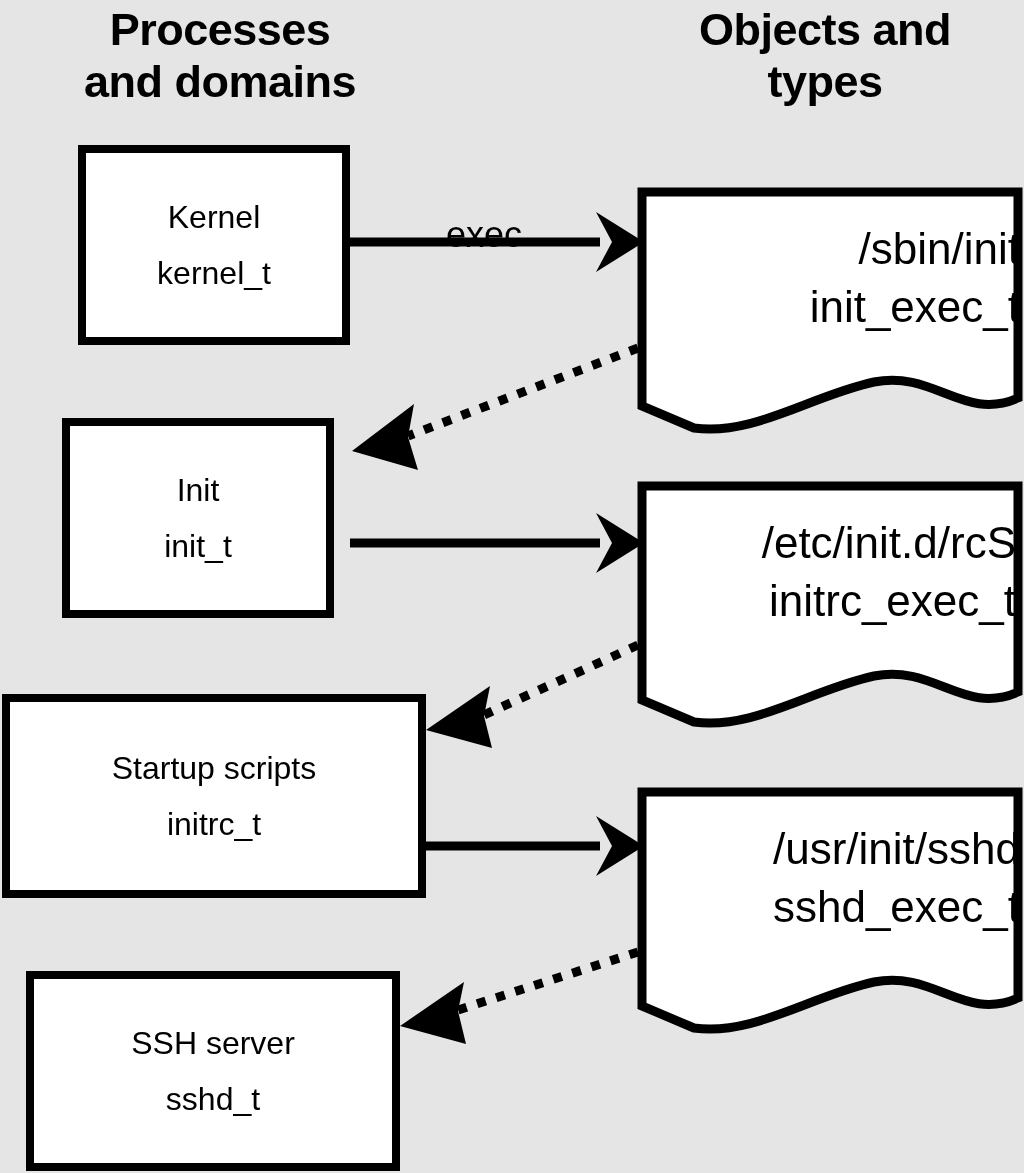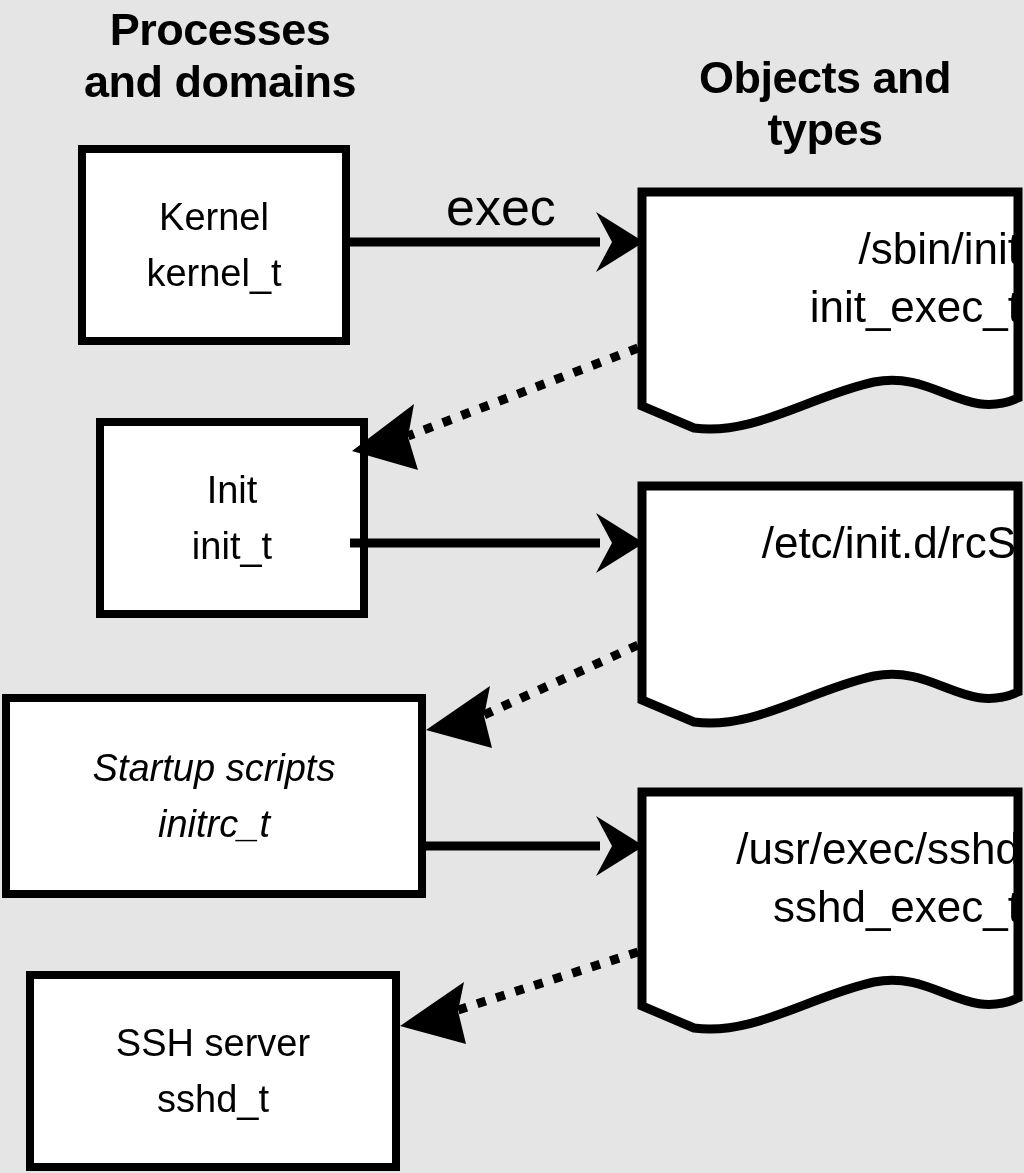--- a/index.html
+++ b/index.html
@@ -22,35 +22,35 @@
     position: absolute;
     font-weight: bold;
     font-size: 45px;
     line-height: 52px;
     text-align: center;
     color: #000000;
     white-space: pre-line;
     letter-spacing: -0.5px;
   }
   #header-left  { left: 30px;  top: 4px;  width: 380px; }
-  #header-right { left: 630px; top: 4px;  width: 390px; margin-top: 48px; }
+  #header-right { left: 630px; top: 4px;  width: 390px; }
 
   .proc-box {
     position: absolute;
     box-sizing: border-box;
     border: 8px solid #000000;
     background: #ffffff;
     display: flex;
     flex-direction: column;
     align-items: center;
     justify-content: center;
     text-align: center;
   }
   .proc-line {
-    font-size: 38px;
+    font-size: 32px;
     line-height: 56px;
     color: #000000;
     white-space: nowrap;
   }
 
   .doc-shape {
     position: absolute;
   }
   .doc-shape svg {
     display: block;
@@ -70,47 +70,48 @@
   .edge-layer {
     position: absolute;
     left: 0;
     top: 0;
     width: 1024px;
     height: 1173px;
     pointer-events: none;
   }
   .edge-label {
     position: absolute;
-    font-size: 52px;
+    font-size: 36px;
     line-height: 46px;
     color: #000000;
     white-space: nowrap;
+    margin-top: 28px;
   }
 </style>
 </head>
 <body>
 
 <div id="canvas">
 
   <div class="col-header" id="header-left">Processes
 and domains</div>
   <div class="col-header" id="header-right">Objects and
 types</div>
 
   <div class="proc-box" style="left:78px; top:145px; width:272px; height:200px;">
     <div class="proc-line">Kernel</div>
     <div class="proc-line">kernel_t</div>
   </div>
 
-  <div class="proc-box" style="left:96px; top:418px; width:272px; height:200px;">
+  <div class="proc-box" style="left:62px; top:418px; width:272px; height:200px;">
     <div class="proc-line">Init</div>
     <div class="proc-line">init_t</div>
   </div>
 
-  <div class="proc-box" style="left:2px; top:694px; width:424px; height:204px;font-style:italic;">
+  <div class="proc-box" style="left:2px; top:694px; width:424px; height:204px;">
     <div class="proc-line">Startup scripts</div>
     <div class="proc-line">initrc_t</div>
   </div>
 
   <div class="proc-box" style="left:26px; top:971px; width:374px; height:200px;">
     <div class="proc-line">SSH server</div>
     <div class="proc-line">sshd_t</div>
   </div>
 
   <div class="doc-shape" style="left:634px; top:184px; width:392px; height:256px;">
@@ -125,30 +126,31 @@
   </div>
 
   <div class="doc-shape" style="left:634px; top:478px; width:392px; height:256px;">
     <svg width="392" height="256" viewBox="0 0 392 256" aria-hidden="true">
       <path d="M 8 8 L 384 8 L 384 214 C 330 238 300 186 240 198
                C 176 212 120 252 60 244 L 8 222 Z" fill="#ffffff" stroke="#000000" stroke-width="9" stroke-linejoin="miter" stroke-linecap="butt"></path>
     </svg>
   </div>
   <div class="doc-text" style="left:636px; top:514px; width:380px;">
     <div class="doc-line">/etc/init.d/rcS</div>
+    <div class="doc-line">initrc_exec_t</div>
   </div>
 
   <div class="doc-shape" style="left:634px; top:784px; width:392px; height:256px;">
     <svg width="392" height="256" viewBox="0 0 392 256" aria-hidden="true">
       <path d="M 8 8 L 384 8 L 384 214 C 330 238 300 186 240 198
                C 176 212 120 252 60 244 L 8 222 Z" fill="#ffffff" stroke="#000000" stroke-width="9" stroke-linejoin="miter" stroke-linecap="butt"></path>
     </svg>
   </div>
   <div class="doc-text" style="left:640px; top:820px; width:380px;">
-    <div class="doc-line">/usr/exec/sshd</div>
+    <div class="doc-line">/usr/init/sshd</div>
     <div class="doc-line">sshd_exec_t</div>
   </div>
 
   <svg class="edge-layer" viewBox="0 0 1024 1173">
 
     <g>
       <line x1="350" y1="242" x2="600" y2="242" stroke="#000000" stroke-width="9"></line>
       <polygon points="596,212 644,242 596,272 612,242" fill="#000000"></polygon>
     </g>
 

